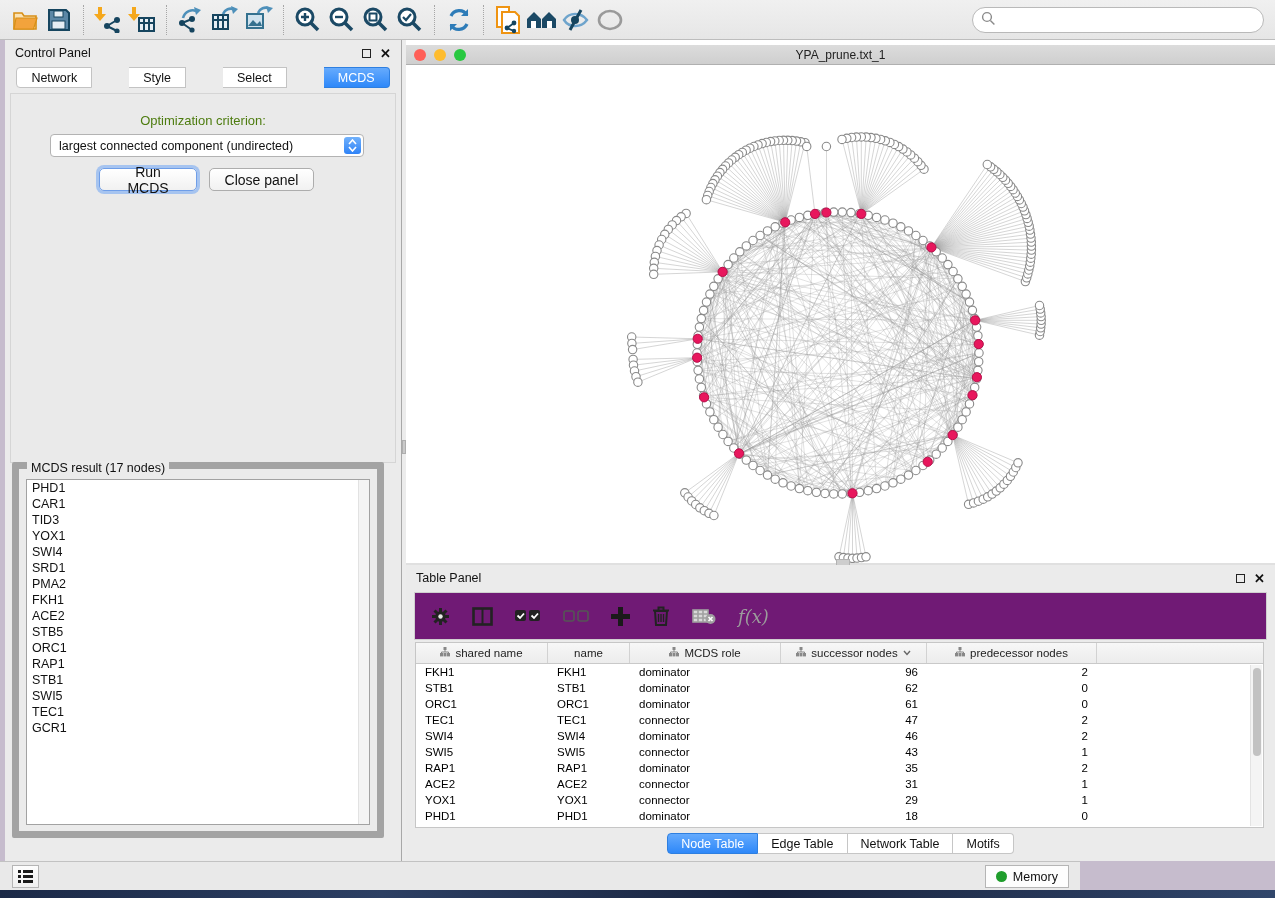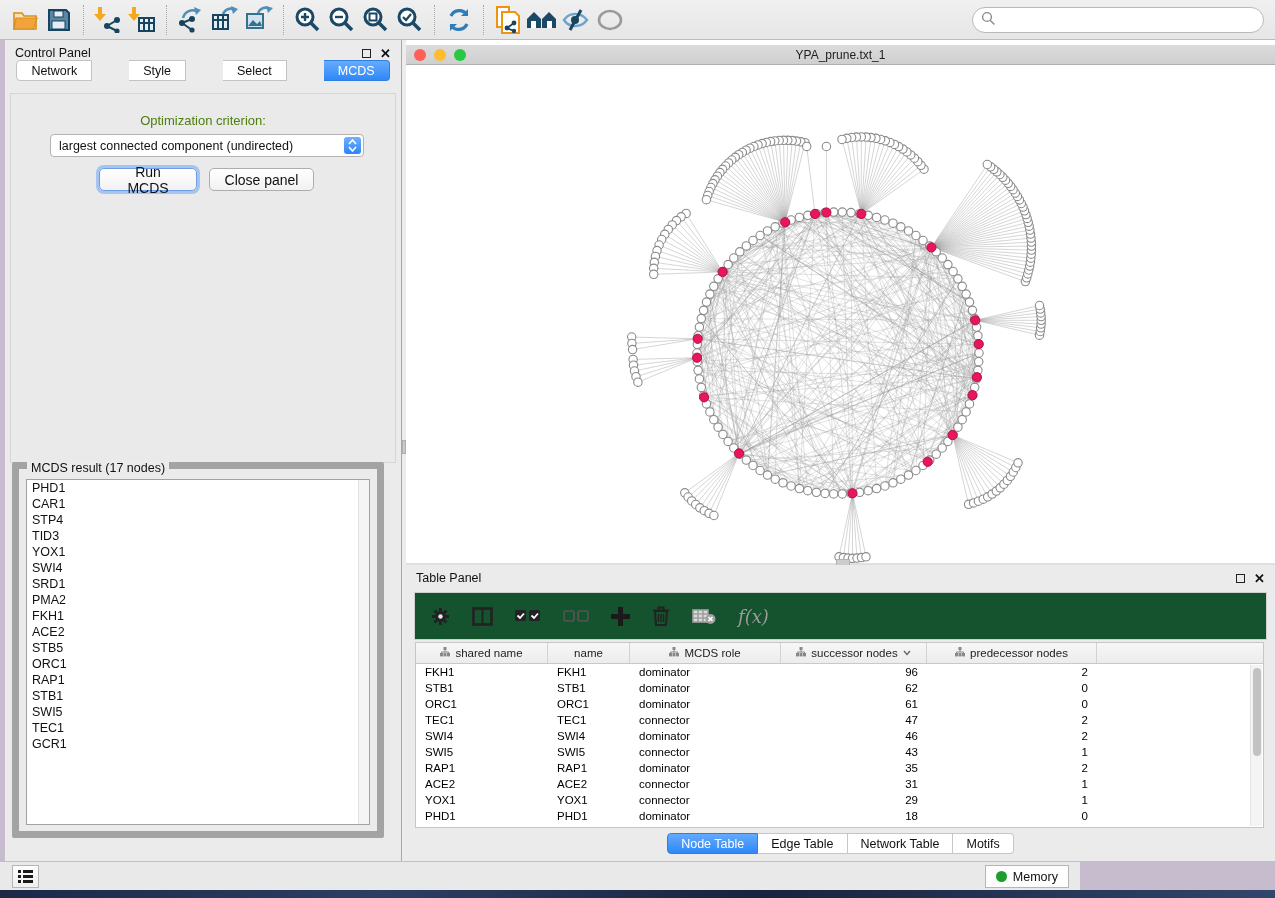--- a/index.html
+++ b/index.html
@@ -21,21 +21,21 @@
 
   
   #control-panel { position:absolute; left:5px; top:40px; width:397px; height:822px;
     background:#ebebeb; border-right:1px solid #a8a8a8; }
   .panel-title-row { position:absolute; left:0; top:0; right:0; height:26px;
     display:flex; align-items:center; padding:0 10px; font-size:12.5px; color:#111; }
   .panel-ctrls { margin-left:auto; display:flex; align-items:center; gap:9px; }
   .float-box { width:9px; height:9px; border:1.5px solid #222; display:inline-block; }
   .close-x { font-size:13px; font-weight:bold; color:#111; line-height:1; }
 
-  #cp-tabs { position:absolute; left:0; top:20px; width:100%; display:flex; justify-content:center;gap:37px; }
+  #cp-tabs { position:absolute; left:0; top:27px; width:100%; display:flex; justify-content:center;gap:37px; }
   .cp-tab { height:21px; padding:0 14px; font-size:12.5px; display:flex; align-items:center;
     background:#fff; border:1px solid #c3c3c3; border-left-width:0; color:#111; }
   .cp-tab:first-child { border-left-width:1px; border-radius:4px 0 0 4px; }
   .cp-tab:last-child { border-radius:0 4px 4px 0; }
   .cp-tab.active { background:linear-gradient(#66abfd,#2e88f9); color:#fff; border-color:#2e7fe0; }
 
   #cp-card { position:absolute; left:5px; top:53px; width:386px; height:370px;
     background:#eaeaea; border:1px solid #d5d5d5; }
   #opt-label { position:absolute; top:19px; width:100%; text-align:center; font-size:13px; color:#4d7c0f; }
   #opt-select { position:absolute; left:39px; top:40px; width:314px; height:23px;
@@ -72,21 +72,21 @@
   #net-title { position:absolute; width:100%; text-align:center; font-size:12px; color:#222; }
   .light { width:12px; height:12px; border-radius:50%; margin-left:8px; z-index:2; }
   #graph-svg { position:absolute; left:0; top:25px; width:869px; height:498px; }
 
   
   #h-splitter { position:absolute; left:406px; top:563px; width:869px; height:2px; background:#e0e0e0; }
   #h-handle { position:absolute; left:430px; top:-4px; width:14px; height:8px;
     background:#cdcdcd; border:1px solid #b2b2b2; }
   #table-panel { position:absolute; left:406px; top:565px; width:869px; height:296px; background:#ebebeb; }
   #tp-toolbar { position:absolute; left:8px; top:27px; right:8px; height:48px;
-    background:#14532d; border:1px solid #d0d0d0; display:flex; align-items:center;
+    background:#701a75; border:1px solid #d0d0d0; display:flex; align-items:center;
     gap:22px; padding-left:16px; }
   .tp-icon { display:flex; align-items:center; justify-content:center; }
   #fx-label { font-family:"DejaVu Serif", serif; font-style:italic; font-size:18px; color:#9c9c9c; }
 
   #tbl { position:absolute; left:9px; top:77px; width:849px; height:186px; background:#fff;
     border:1px solid #c6c6c6; overflow:hidden; }
   #tbl-head { display:flex; height:21px; background:linear-gradient(#f7f7f7,#ececec);
     border-bottom:1px solid #c9c9c9; }
   .th { display:flex; align-items:center; justify-content:center; gap:5px;
     font-size:11.5px; color:#222; border-right:1px solid #d2d2d2; height:100%; }
@@ -295,21 +295,20 @@
       </div>
       <button class="btn" id="run-btn">Run MCDS</button>
       <button class="btn" id="closep-btn">Close panel</button>
     </div>
     <div id="result-group">
       <span id="result-legend">MCDS result (17 nodes)</span>
       <div id="result-list">
 
       <div class="result-item">PHD1</div>
           <div class="result-item">CAR1</div>
-          <div class="result-item">STP4</div>
           <div class="result-item">TID3</div>
           <div class="result-item">YOX1</div>
           <div class="result-item">SWI4</div>
           <div class="result-item">SRD1</div>
           <div class="result-item">PMA2</div>
           <div class="result-item">FKH1</div>
           <div class="result-item">ACE2</div>
           <div class="result-item">STB5</div>
           <div class="result-item">ORC1</div>
           <div class="result-item">RAP1</div>

